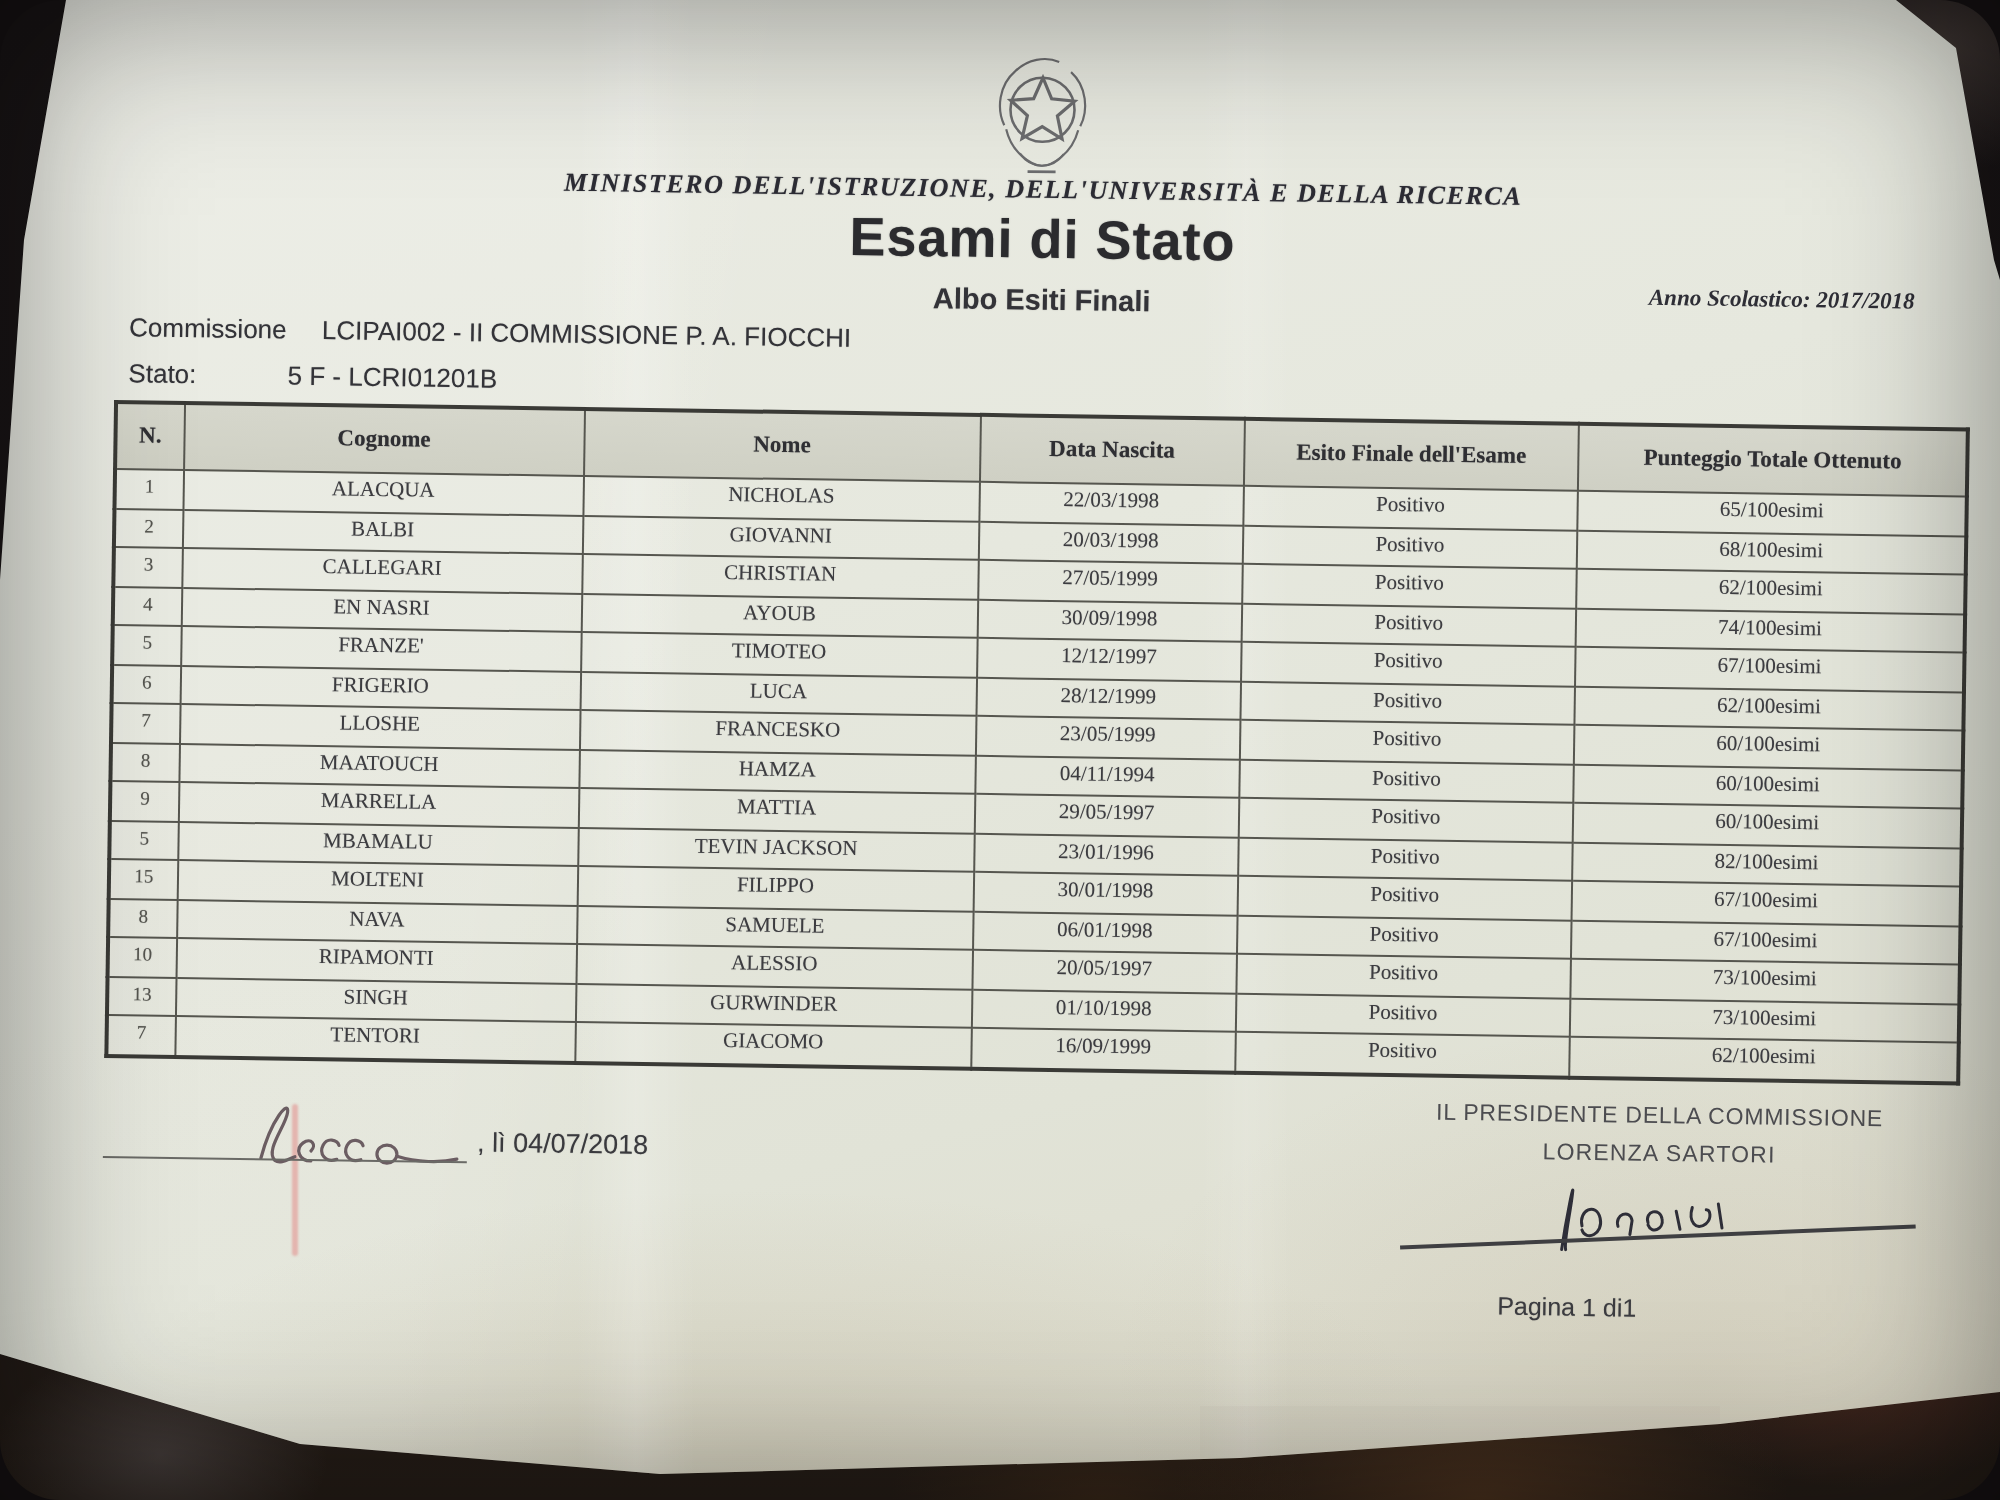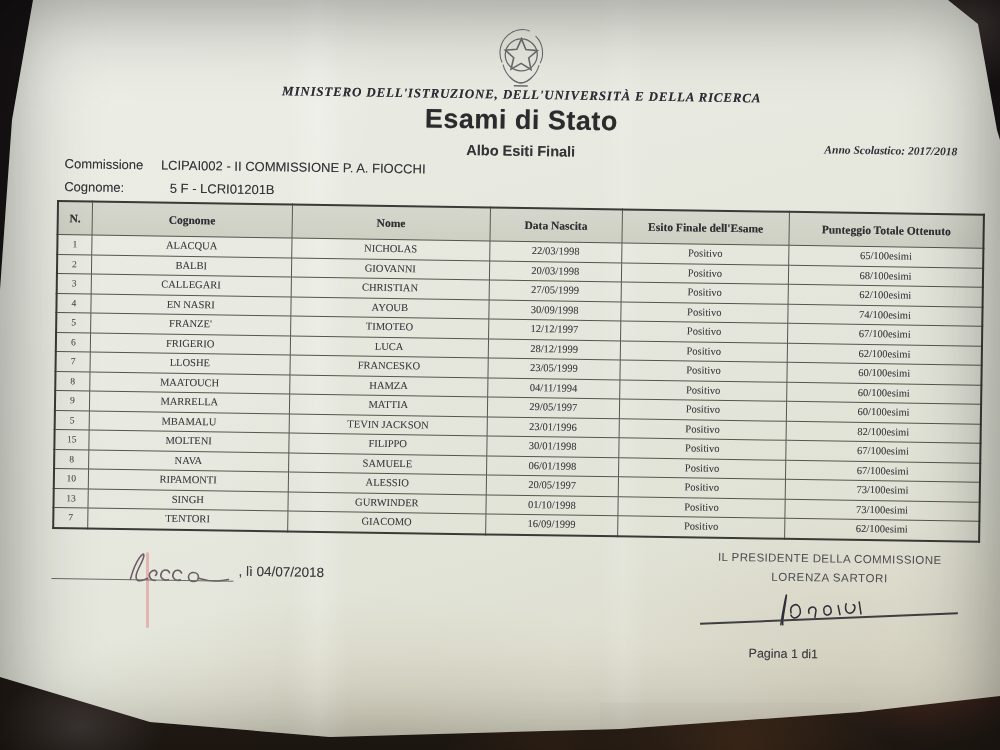--- a/index.html
+++ b/index.html
@@ -11,20 +11,21 @@
   
   .photo{
     position:absolute;inset:0;
     background:
       radial-gradient(140px 90px at 97% 3%, rgba(95,82,76,.55), transparent 70%),
       radial-gradient(170px 120px at 93% 88%, rgba(122,58,42,.55), transparent 70%),
       radial-gradient(220px 130px at 74% 100%, rgba(98,62,34,.55), transparent 70%),
       radial-gradient(150px 90px at 55% 100%, rgba(70,46,26,.5), transparent 70%),
       radial-gradient(120px 80px at 8% 97%, rgba(120,114,118,.35), transparent 70%),
       linear-gradient(180deg,#181415 0%,#1b1617 60%,#241c16 100%);
+    border-radius: 30px;
   }
   .vignette{position:absolute;inset:0;box-shadow:inset 0 0 90px rgba(0,0,0,.45);pointer-events:none;}
   
   .paper{
     position:absolute;inset:0;
     clip-path:polygon(
       33px 0px, 948px 0px, 978px 24px, 997px 130px, 1000px 140px,
       1000px 696px, 860px 712px, 620px 729px, 330px 737px, 150px 722px,
       0px 677px, 0px 290px, 12px 120px
     );
@@ -110,21 +111,21 @@
       <div class="abs ministry">MINISTERO DELL'ISTRUZIONE, DELL'UNIVERSITÀ E DELLA RICERCA</div>
       <h1 class="abs doc-title">Esami di Stato</h1>
       <div class="abs doc-subtitle">Albo Esiti Finali</div>
       <div class="abs anno">Anno Scolastico: 2017/2018</div>
 
       <div class="abs info-line info-commissione">
         <span class="info-label">Commissione</span>
         <span class="info-value">LCIPAI002 -  II COMMISSIONE P. A. FIOCCHI</span>
       </div>
       <div class="abs info-line info-classe">
-        <span class="info-label">Cognome:</span>
+        <span class="info-label">Stato:</span>
         <span class="info-value">5 F - LCRI01201B</span>
       </div>
 
       <table class="results">
         <thead>
           <tr id="results-head-row">
               <th class="c0">N.</th>
               <th class="c1">Cognome</th>
               <th class="c2">Nome</th>
               <th class="c3">Data Nascita</th>

